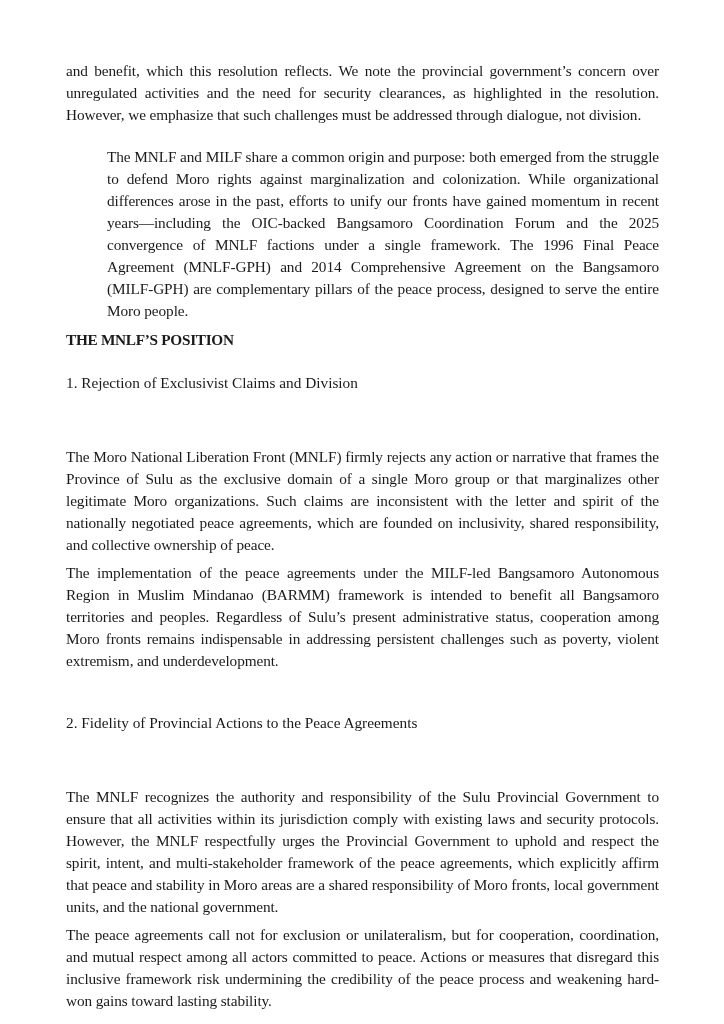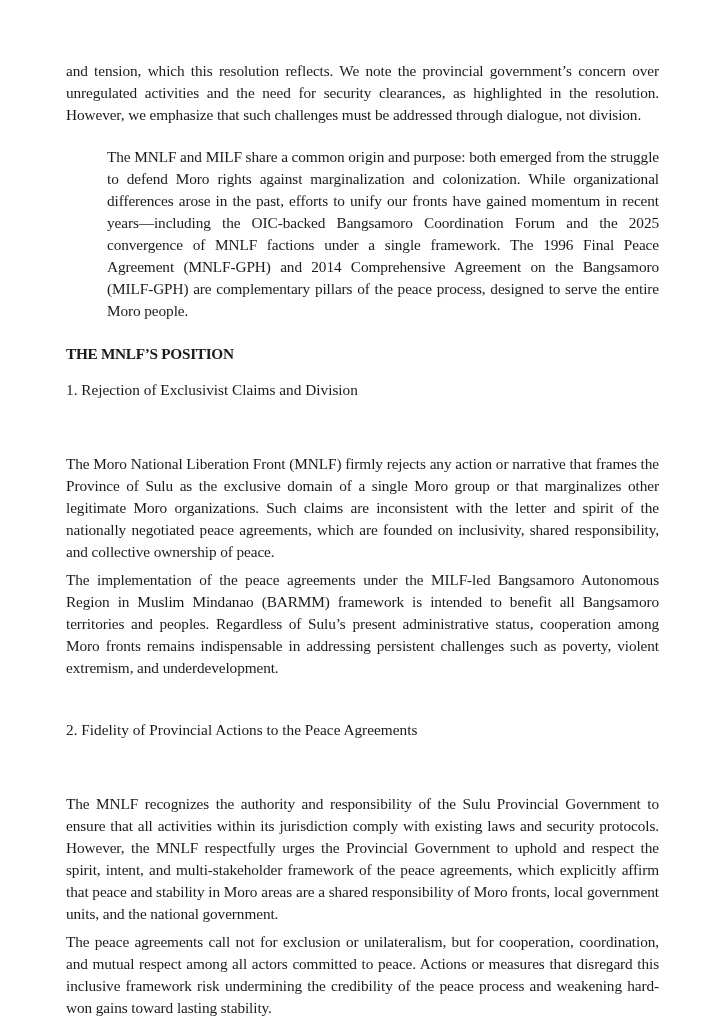--- a/index.html
+++ b/index.html
@@ -24,41 +24,41 @@
     p {
       margin: 0;
       font-size: 15.3px;
       line-height: 22px;
       text-align: justify;
       letter-spacing: -0.1px;
     }
     p.last-line-left { text-align-last: left; }
     .gap-1 { margin-top: 20px; margin-left: 41px; }
     .heading {
-      margin-top: 21px;
+      margin-top: 7px;
       font-weight: bold;
       font-size: 15.3px;
       line-height: 22px;
       letter-spacing: -0.3px;
     }
     .subheading {
       font-size: 15.3px;
       line-height: 22px;
       text-align: left;
     }
-    .sub1 { margin-top: 14px; }
+    .sub1 { margin-top: 21px; }
     .after-sub { margin-top: 52px; }
     .tight { margin-top: 6px; }
     .sub2 { margin-top: 40px; }
   </style>
 </head>
 <body>
 
 <div class="page">
-  <p class="last-line-left">and tension, which this resolution reflects. We note the provincial government’s concern over unregulated activities and the need for security clearances, as highlighted in the resolution. However, we emphasize that such challenges must be addressed through dialogue, not division.</p>
+  <p class="last-line-left">and benefit, which this resolution reflects. We note the provincial government’s concern over unregulated activities and the need for security clearances, as highlighted in the resolution. However, we emphasize that such challenges must be addressed through dialogue, not division.</p>
 
   <p class="last-line-left gap-1">The MNLF and MILF share a common origin and purpose: both emerged from the struggle to defend Moro rights against marginalization and colonization. While organizational differences arose in the past, efforts to unify our fronts have gained momentum in recent years—including the OIC-backed Bangsamoro Coordination Forum and the 2025 convergence of MNLF factions under a single framework. The 1996 Final Peace Agreement (MNLF-GPH) and 2014 Comprehensive Agreement on the Bangsamoro (MILF-GPH) are complementary pillars of the peace process, designed to serve the entire Moro people.</p>
 
   <div class="heading">THE MNLF’S POSITION</div>
 
   <div class="subheading sub1">1. Rejection of Exclusivist Claims and Division</div>
 
   <p class="last-line-left after-sub">The Moro National Liberation Front (MNLF) firmly rejects any action or narrative that frames the Province of Sulu as the exclusive domain of a single Moro group or that marginalizes other legitimate Moro organizations. Such claims are inconsistent with the letter and spirit of the nationally negotiated peace agreements, which are founded on inclusivity, shared responsibility, and collective ownership of peace.</p>
 
   <p class="last-line-left tight">The implementation of the peace agreements under the MILF-led Bangsamoro Autonomous Region in Muslim Mindanao (BARMM) framework is intended to benefit all Bangsamoro territories and peoples. Regardless of Sulu’s present administrative status, cooperation among Moro fronts remains indispensable in addressing persistent challenges such as poverty, violent extremism, and underdevelopment.</p>

